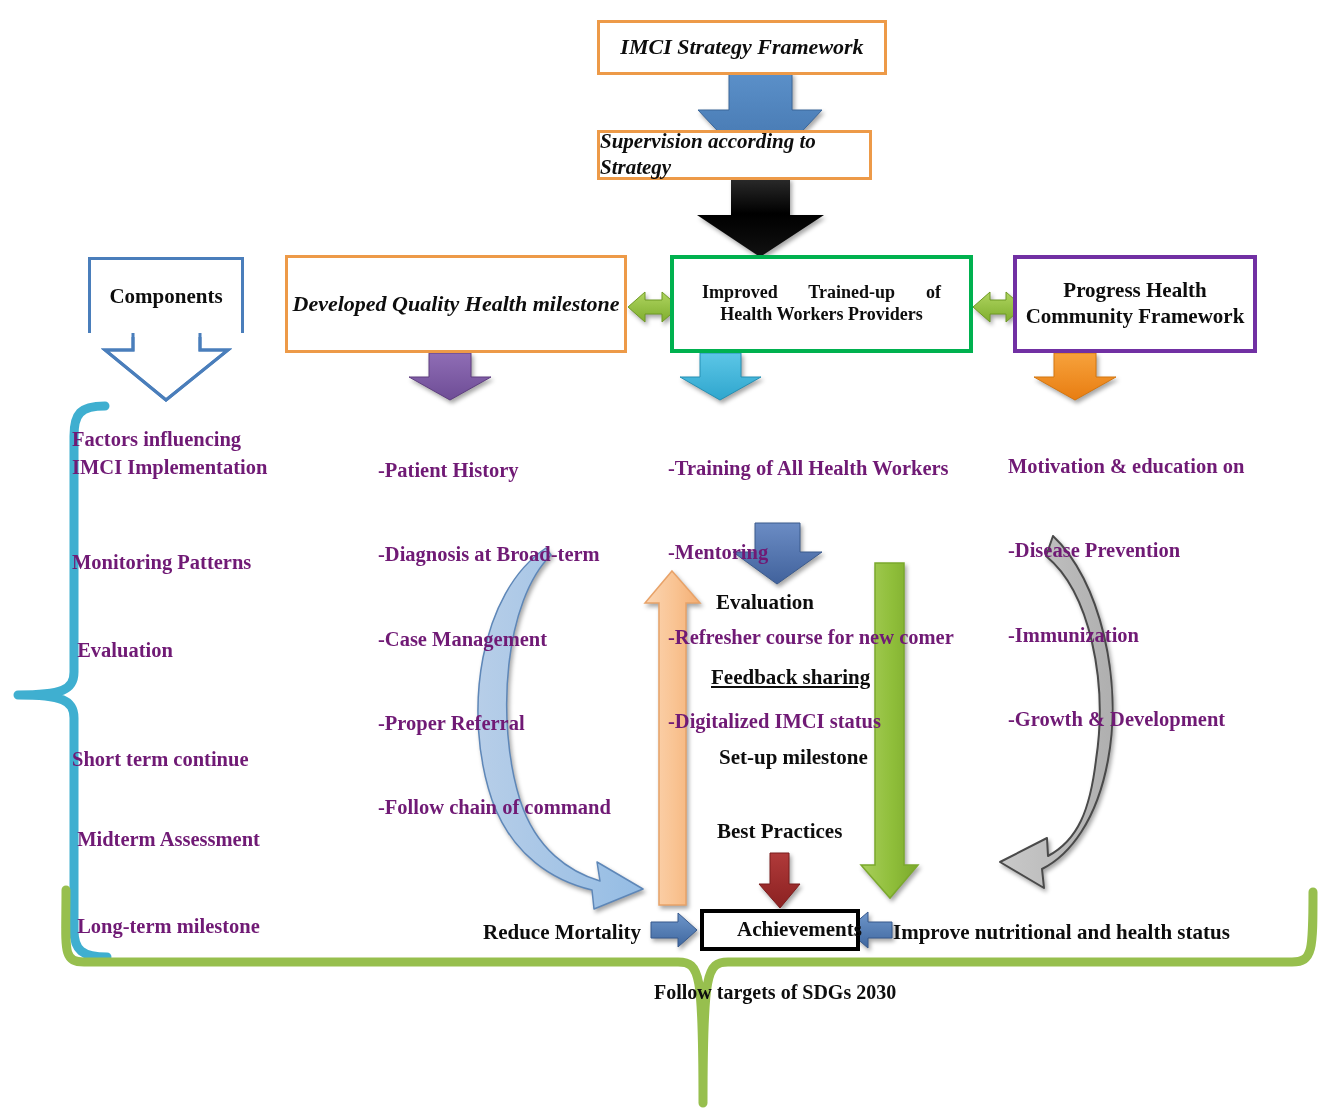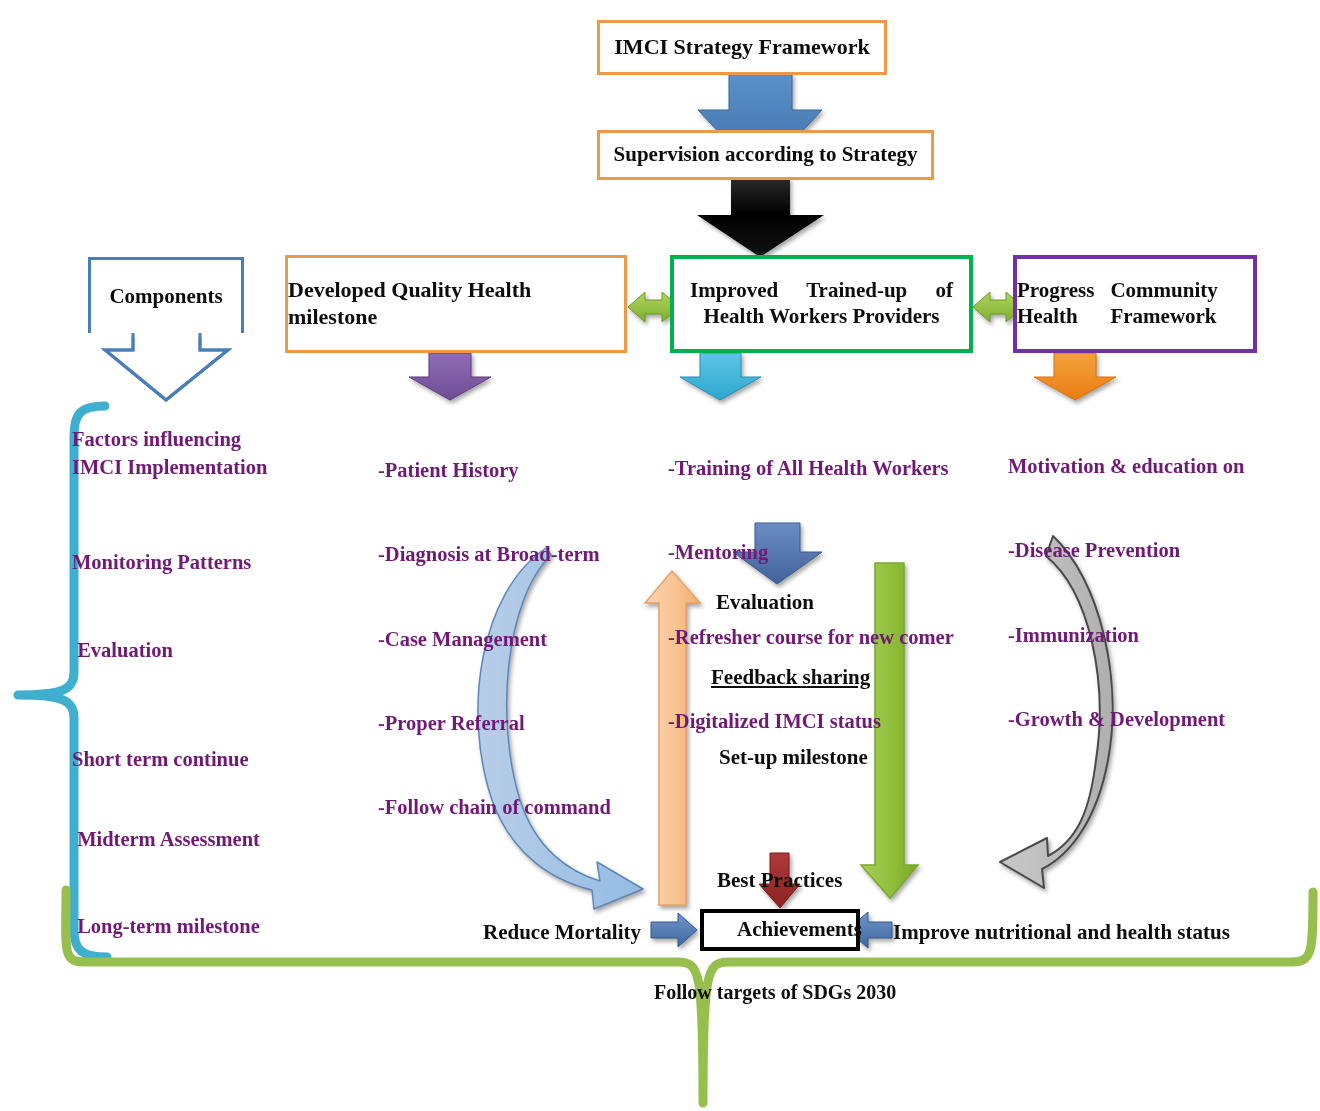--- a/index.html
+++ b/index.html
@@ -1,20 +1,20 @@
 <!DOCTYPE html>
 <html><head>
 <meta charset="utf-8">
 <style>
   html,body{margin:0;padding:0;background:#ffffff;}
   body{font-family:"Liberation Serif", serif;}
   #canvas{position:relative;width:1320px;height:1111px;background:#fff;overflow:hidden;}
   .box{position:absolute;box-sizing:border-box;background:#fff;display:flex;align-items:center;justify-content:center;
        font-weight:bold;color:#0d0d0d;line-height:1.22;}
-  .box.orange{border:3px solid #ED9A48;}
+  .box.orange{border:3px solid #ED9A48;font-style:italic;}
   .box.green{border:4px solid #00B14F;}
   .box.purple{border:4px solid #7130A3;}
   .box.black{border:4px solid #000000;padding-left:39px;}
   .lbl{position:absolute;font-weight:bold;color:#0d0d0d;white-space:pre;line-height:1.35;}
   .listtxt{position:absolute;font-weight:bold;color:#701a75;line-height:1.37;white-space:pre;}
   .just{display:block;text-align:justify;text-align-last:justify;width:100%;}
   svg{position:absolute;left:0;top:0;overflow:visible;}
   .shadow{filter:drop-shadow(2px 3px 2px rgba(0,0,0,.35));}
 </style>
 </head>
@@ -171,38 +171,38 @@
                L678,962 C700,962 703,972 703,1103
                C703,972 707,962 728,962
                L1292,962 C1313,962 1313,950 1313,892" fill="none" stroke="#97BF4E" stroke-width="9" stroke-linecap="round" stroke-linejoin="round"></path>
     </g>
   </svg>
 
   <div class="box orange" style="left:597px;top:20px;width:290px;height:55px;font-size:22px;">
     <span>IMCI Strategy Framework</span>
   </div>
 
-  <div class="box orange" style="left:597px;top:130px;width:337px;height:50px;font-size:21px;">
+  <div class="box orange" style="left:597px;top:130px;width:275px;height:50px;font-size:21px;">
     <span>Supervision according to Strategy</span>
   </div>
 
   <div class="box" style="left:88px;top:257px;width:156px;height:76px;font-size:21px;border:3px solid #4A7EBB;border-bottom:none;">
     <span>Components</span>
   </div>
 
   <div class="box orange" style="left:285px;top:255px;width:342px;height:98px;font-size:22px;">
     <span>Developed Quality Health milestone</span>
   </div>
 
-  <div class="box green" style="left:670px;top:255px;width:303px;height:98px;font-size:21px;padding:0 16px;flex-direction:column;align-items:stretch;justify-content:center;">
+  <div class="box green" style="left:670px;top:255px;width:303px;height:98px;font-size:18px;padding:0 28px;flex-direction:column;align-items:stretch;justify-content:center;">
     <span class="just">Improved Trained-up of</span>
     <span style="text-align:center;">Health Workers Providers</span>
   </div>
 
-  <div class="box purple" style="left:1013px;top:255px;width:244px;height:98px;font-size:21px;flex-direction:row;">
+  <div class="box purple" style="left:1013px;top:255px;width:244px;height:98px;font-size:21px;flex-direction:column;">
     <span>Progress Health</span>
     <span>Community Framework</span>
   </div>
 
   <div class="box black" style="left:700px;top:909px;width:160px;height:42px;font-size:21px;">
     <span>Achievements</span>
   </div>
 
   <div class="listtxt" style="left:72px;top:425px;font-size:20.5px;">Factors influencing
 IMCI Implementation</div>
@@ -230,19 +230,19 @@
   <div class="listtxt" style="left:1008px;top:396px;font-size:20.5px;">
     <div>Motivation &amp; education on</div>
     <div>-Disease Prevention</div>
     <div>-Immunization</div>
     <div>-Growth &amp; Development</div>
   </div>
 
   <div class="lbl" style="left:716px;top:588px;font-size:21px;">Evaluation</div>
   <div class="lbl" style="left:711px;top:663px;font-size:21px;text-decoration:underline;">Feedback sharing</div>
   <div class="lbl" style="left:719px;top:743px;font-size:21px;">Set-up milestone</div>
-  <div class="lbl" style="left:717px;top:866px;font-size:21px;">Best Practices</div>
+  <div class="lbl" style="left:717px;top:817px;font-size:21px;">Best Practices</div>
 
   <div class="lbl" style="left:483px;top:918px;font-size:21px;">Reduce Mortality</div>
   <div class="lbl" style="left:893px;top:918px;font-size:21px;">Improve nutritional and health status</div>
   <div class="lbl" style="left:654px;top:979px;font-size:20px;">Follow targets of SDGs 2030</div>
 
 </div>
 
 </body></html>

